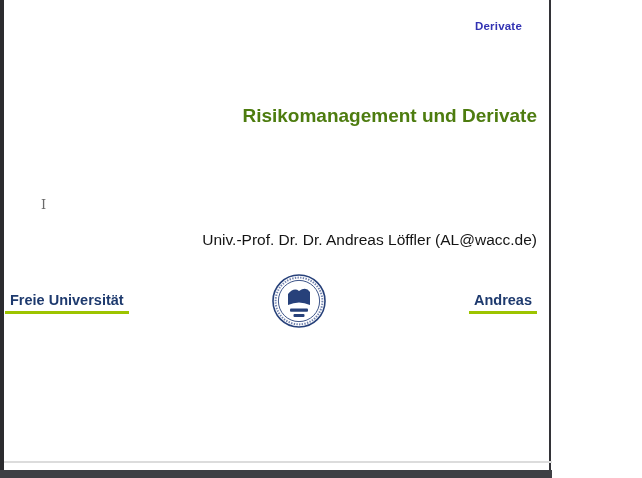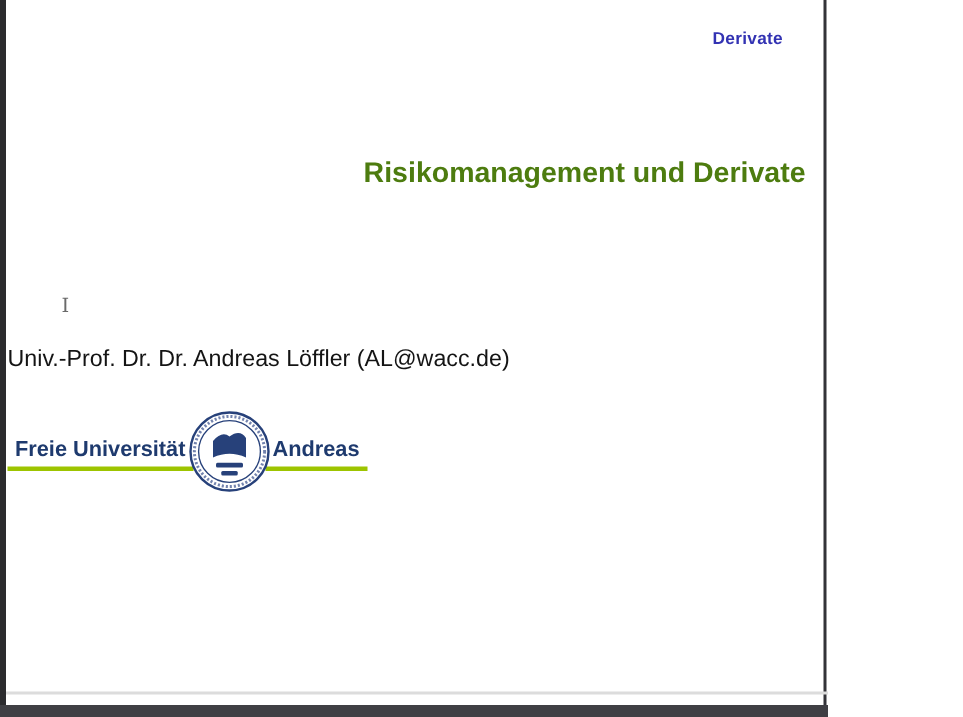--- a/index.html
+++ b/index.html
@@ -34,31 +34,31 @@
   .slide-title{
     position:absolute;top:105px;left:0;width:100%;
     text-align:right;color:#4d7c0f;font-size:19px;font-weight:bold;
   }
   .slide-subtitle{
     position:absolute;top:158px;left:0;width:100%;
     text-align:center;color:#3333b3;font-size:17px;font-weight:bold;
   }
   .author-line{
     position:absolute;top:231px;left:0;width:100%;
-    text-align:left;color:#141414;font-size:15.5px;
+    text-align:right;color:#141414;font-size:15.5px;
   }
   .cursor-marker{
     position:absolute;left:36px;top:197px;
     color:#6a6a6a;font-family:"DejaVu Serif", serif;font-size:13px;
   }
 
   
   .logo{
     position:absolute;top:274px;left:0;width:100%;height:58px;
-    display:flex;align-items:center;justify-content:flex-start;
+    display:flex;align-items:center;justify-content:space-between;
   }
   .logo-text{
     color:#1e3a6e;font-weight:bold;font-size:14.5px;
     border-bottom:3px solid #9dc400;
     padding:0 5px 3px 5px;
     white-space:nowrap;
   }
   .logo-seal{flex:0 0 auto;margin:0 -3px;position:relative;z-index:2;}
 </style>
 </head>

